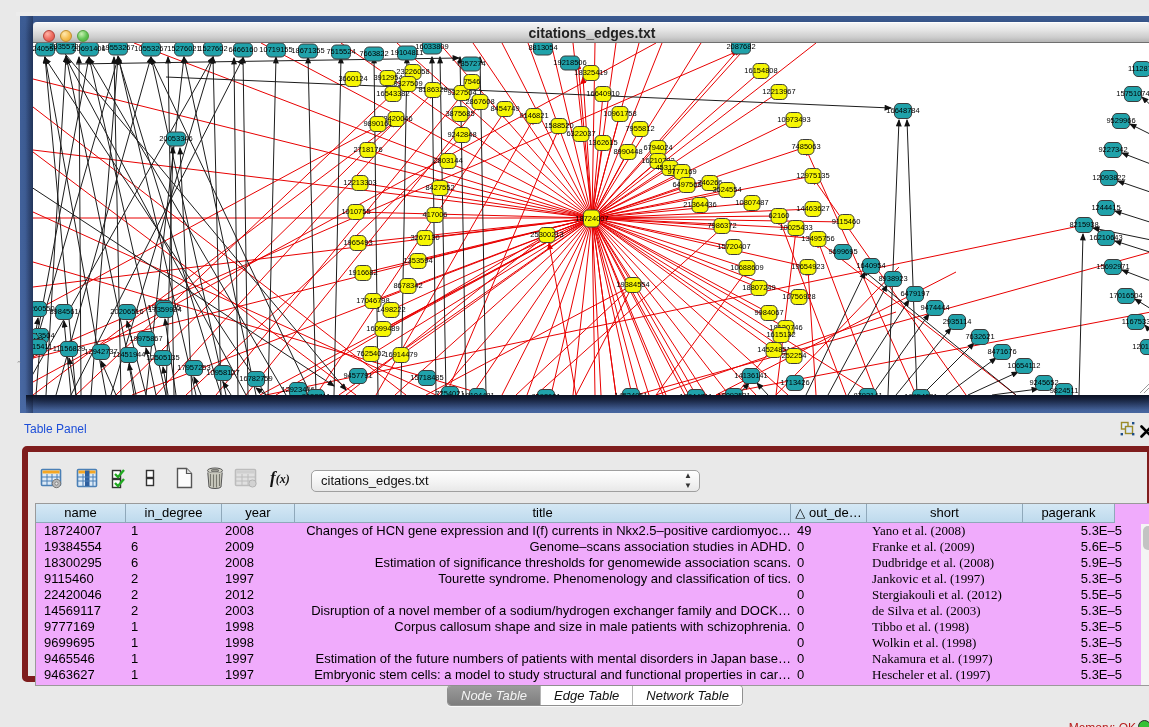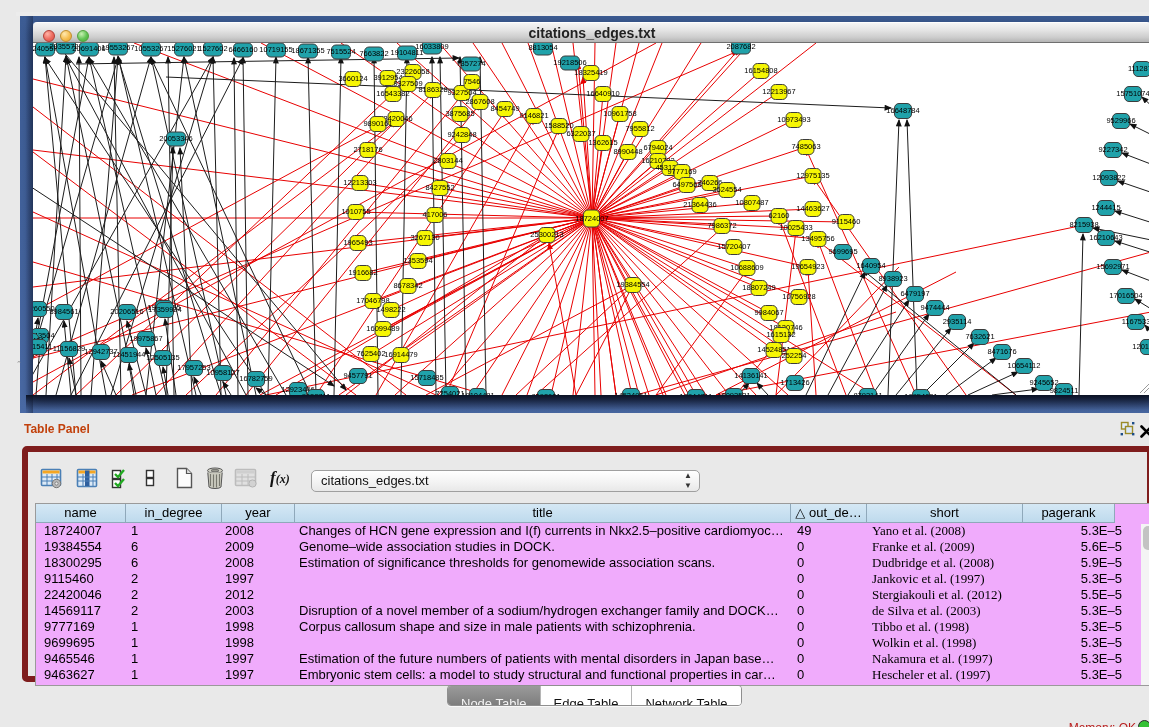--- a/index.html
+++ b/index.html
@@ -27,21 +27,21 @@
   background:linear-gradient(180deg, rgba(8,14,30,0.92) 0%, rgba(14,22,44,0.5) 40%, rgba(30,45,80,0.1) 75%, rgba(30,45,80,0) 100%); }
 
 #topstrip { position:absolute; left:0; top:0; width:1149px; height:4px; background:#ececec; }
 #leftstrip { position:absolute; left:0; top:4px; width:4px; height:397px; background:#e9e9e9; }
 #rightlight { position:absolute; left:1141px; top:4px; width:5px; height:397px; background:#d6d6d6; border-left:1px solid #8a8a8a; }
 #rightdark { position:absolute; left:1146px; top:0; width:3px; height:727px; background:#8f8f8f; border-left:1px solid #777; }
 .lgrip { position:absolute; left:0; top:348px; width:4px; height:8px; color:#888; font-size:7px; }
 
 #bottom { position:absolute; left:0; top:401px; width:1146px; height:326px; background:#e9e9e9; }
 #tphead { position:absolute; left:0; top:0; width:100%; height:30px; background:#e9e9e9; }
-#tphead .t { position:absolute; left:8px; top:9px; font-size:12px; color:#c2410c;font-weight:bold; }
+#tphead .t { position:absolute; left:8px; top:9px; font-size:12px; color:#1d4ed8; }
 #tphead .fl { position:absolute; left:1104px; top:8px; }
 #tphead .x { position:absolute; left:1124px; top:11px; }
 #panel { position:absolute; left:6px; top:33px; width:1131px; height:236px;
   background:#e9e9e9; border:6px solid #7f1d1d; border-radius:5px; }
 #toolbar { position:absolute; left:8px; top:15px; height:28px; width:1100px; }
 .ic { position:absolute; top:0; }
 #combo { position:absolute; left:275px; top:3px; width:389px; height:22px;
   background:linear-gradient(180deg,#ffffff,#f2f2f2 60%,#e8e8e8); border:1px solid #9f9f9f; border-radius:5px;
   font-size:13px; color:#111; line-height:20px; padding-left:9px; }
 #combo .arr { position:absolute; right:7px; top:0px; font-size:8px; color:#333; line-height:10px; text-align:center; }
@@ -51,32 +51,32 @@
 #thead { position:absolute; left:0; top:0; height:19px; width:100%; }
 .th { position:absolute; top:0; height:19px; background:linear-gradient(180deg,#d5e8f5,#bedaed);
   border-right:1px solid #8fa8ba; border-bottom:1px solid #8fa8ba; text-align:center;
   font-size:13px; color:#000; line-height:18px; }
 #tbody { position:absolute; left:0; top:19px; width:100%; }
 .tr { position:relative; height:16px; line-height:16px; white-space:nowrap; }
 .c { position:absolute; top:0; height:16px; overflow:hidden; font-size:13px; color:#000; }
 .c1 { left:8px;  width:88px; }
 .c2 { left:95px; width:95px; }
 .c3 { left:189px; width:72px; }
-.c4 { left:263px; width:492px; }
+.c4 { left:263px; width:492px;text-align:right; }
 .c5 { left:761px; width:73px; }
 .c6 { left:836px; width:156px;font-family:Liberation Serif, serif; }
 .c7 { left:994px; width:92px;text-align:right; }
 #vscroll { position:absolute; right:1px; top:20px; width:14px; height:161px; background:#f4f4f4; }
 #vthumb { position:absolute; left:2px; top:2px; width:10px; height:24px; background:#c3c3c3; border-radius:5px; }
 
 #tabs { position:absolute; left:431px; top:272px; height:21px; display:flex;
   border:1px solid #8f8f8f; border-radius:4px; overflow:hidden;
   box-shadow:0 1px 0 rgba(255,255,255,.7); }
-.tab { height:100%; line-height:20px; padding:8px 13px; font-size:13px; background:#fff; color:#111;
-  border-left:1px solid #b5b5b5; }
+.tab { height:100%; line-height:20px; padding:0 13px; font-size:13px; background:#fff; color:#111;
+  border-left:1px solid #b5b5b5;font-style:italic; }
 .tab:first-child { border-left:none; }
 .tab.sel { background:linear-gradient(180deg,#9a9a9a,#7e7e7e); color:#f4f4f4; }
 #mem { position:absolute; right:26px; top:308px; font-size:12px; color:#b91c1c; }
 #memdot { position:absolute; right:11px; top:307px; width:13px; height:13px; border-radius:50%;
   background:#35c135; border:1.5px solid #2a2a2a; }
 </style></head>
 <body>
 <div id="stage">
   <div id="desk">
     <div id="win">
@@ -705,38 +705,39 @@
               <div class="c c3">2008</div>
               <div class="c c4">Changes of HCN gene expression and I(f) currents in Nkx2.5–positive cardiomyoc…</div>
               <div class="c c5">49</div>
               <div class="c c6">Yano et al. (2008)</div>
               <div class="c c7">5.3E–5</div>
             </div>
             <div class="tr">
               <div class="c c1">19384554</div>
               <div class="c c2">6</div>
               <div class="c c3">2009</div>
-              <div class="c c4">Genome–wide association studies in DOCK.</div>
+              <div class="c c4">Genome–scans association studies in ADHD.</div>
               <div class="c c5">0</div>
               <div class="c c6">Franke et al. (2009)</div>
               <div class="c c7">5.6E–5</div>
             </div>
             <div class="tr">
               <div class="c c1">18300295</div>
               <div class="c c2">6</div>
               <div class="c c3">2008</div>
               <div class="c c4">Estimation of significance thresholds for genomewide association scans.</div>
               <div class="c c5">0</div>
               <div class="c c6">Dudbridge et al. (2008)</div>
               <div class="c c7">5.9E–5</div>
             </div>
             <div class="tr">
               <div class="c c1">9115460</div>
               <div class="c c2">2</div>
               <div class="c c3">1997</div>
+              <div class="c c4">Tourette syndrome. Phenomenology and classification of tics.</div>
               <div class="c c5">0</div>
               <div class="c c6">Jankovic et al. (1997)</div>
               <div class="c c7">5.3E–5</div>
             </div>
             <div class="tr">
               <div class="c c1">22420046</div>
               <div class="c c2">2</div>
               <div class="c c3">2012</div>
               <div class="c c5">0</div>
               <div class="c c6">Stergiakouli et al. (2012)</div>

